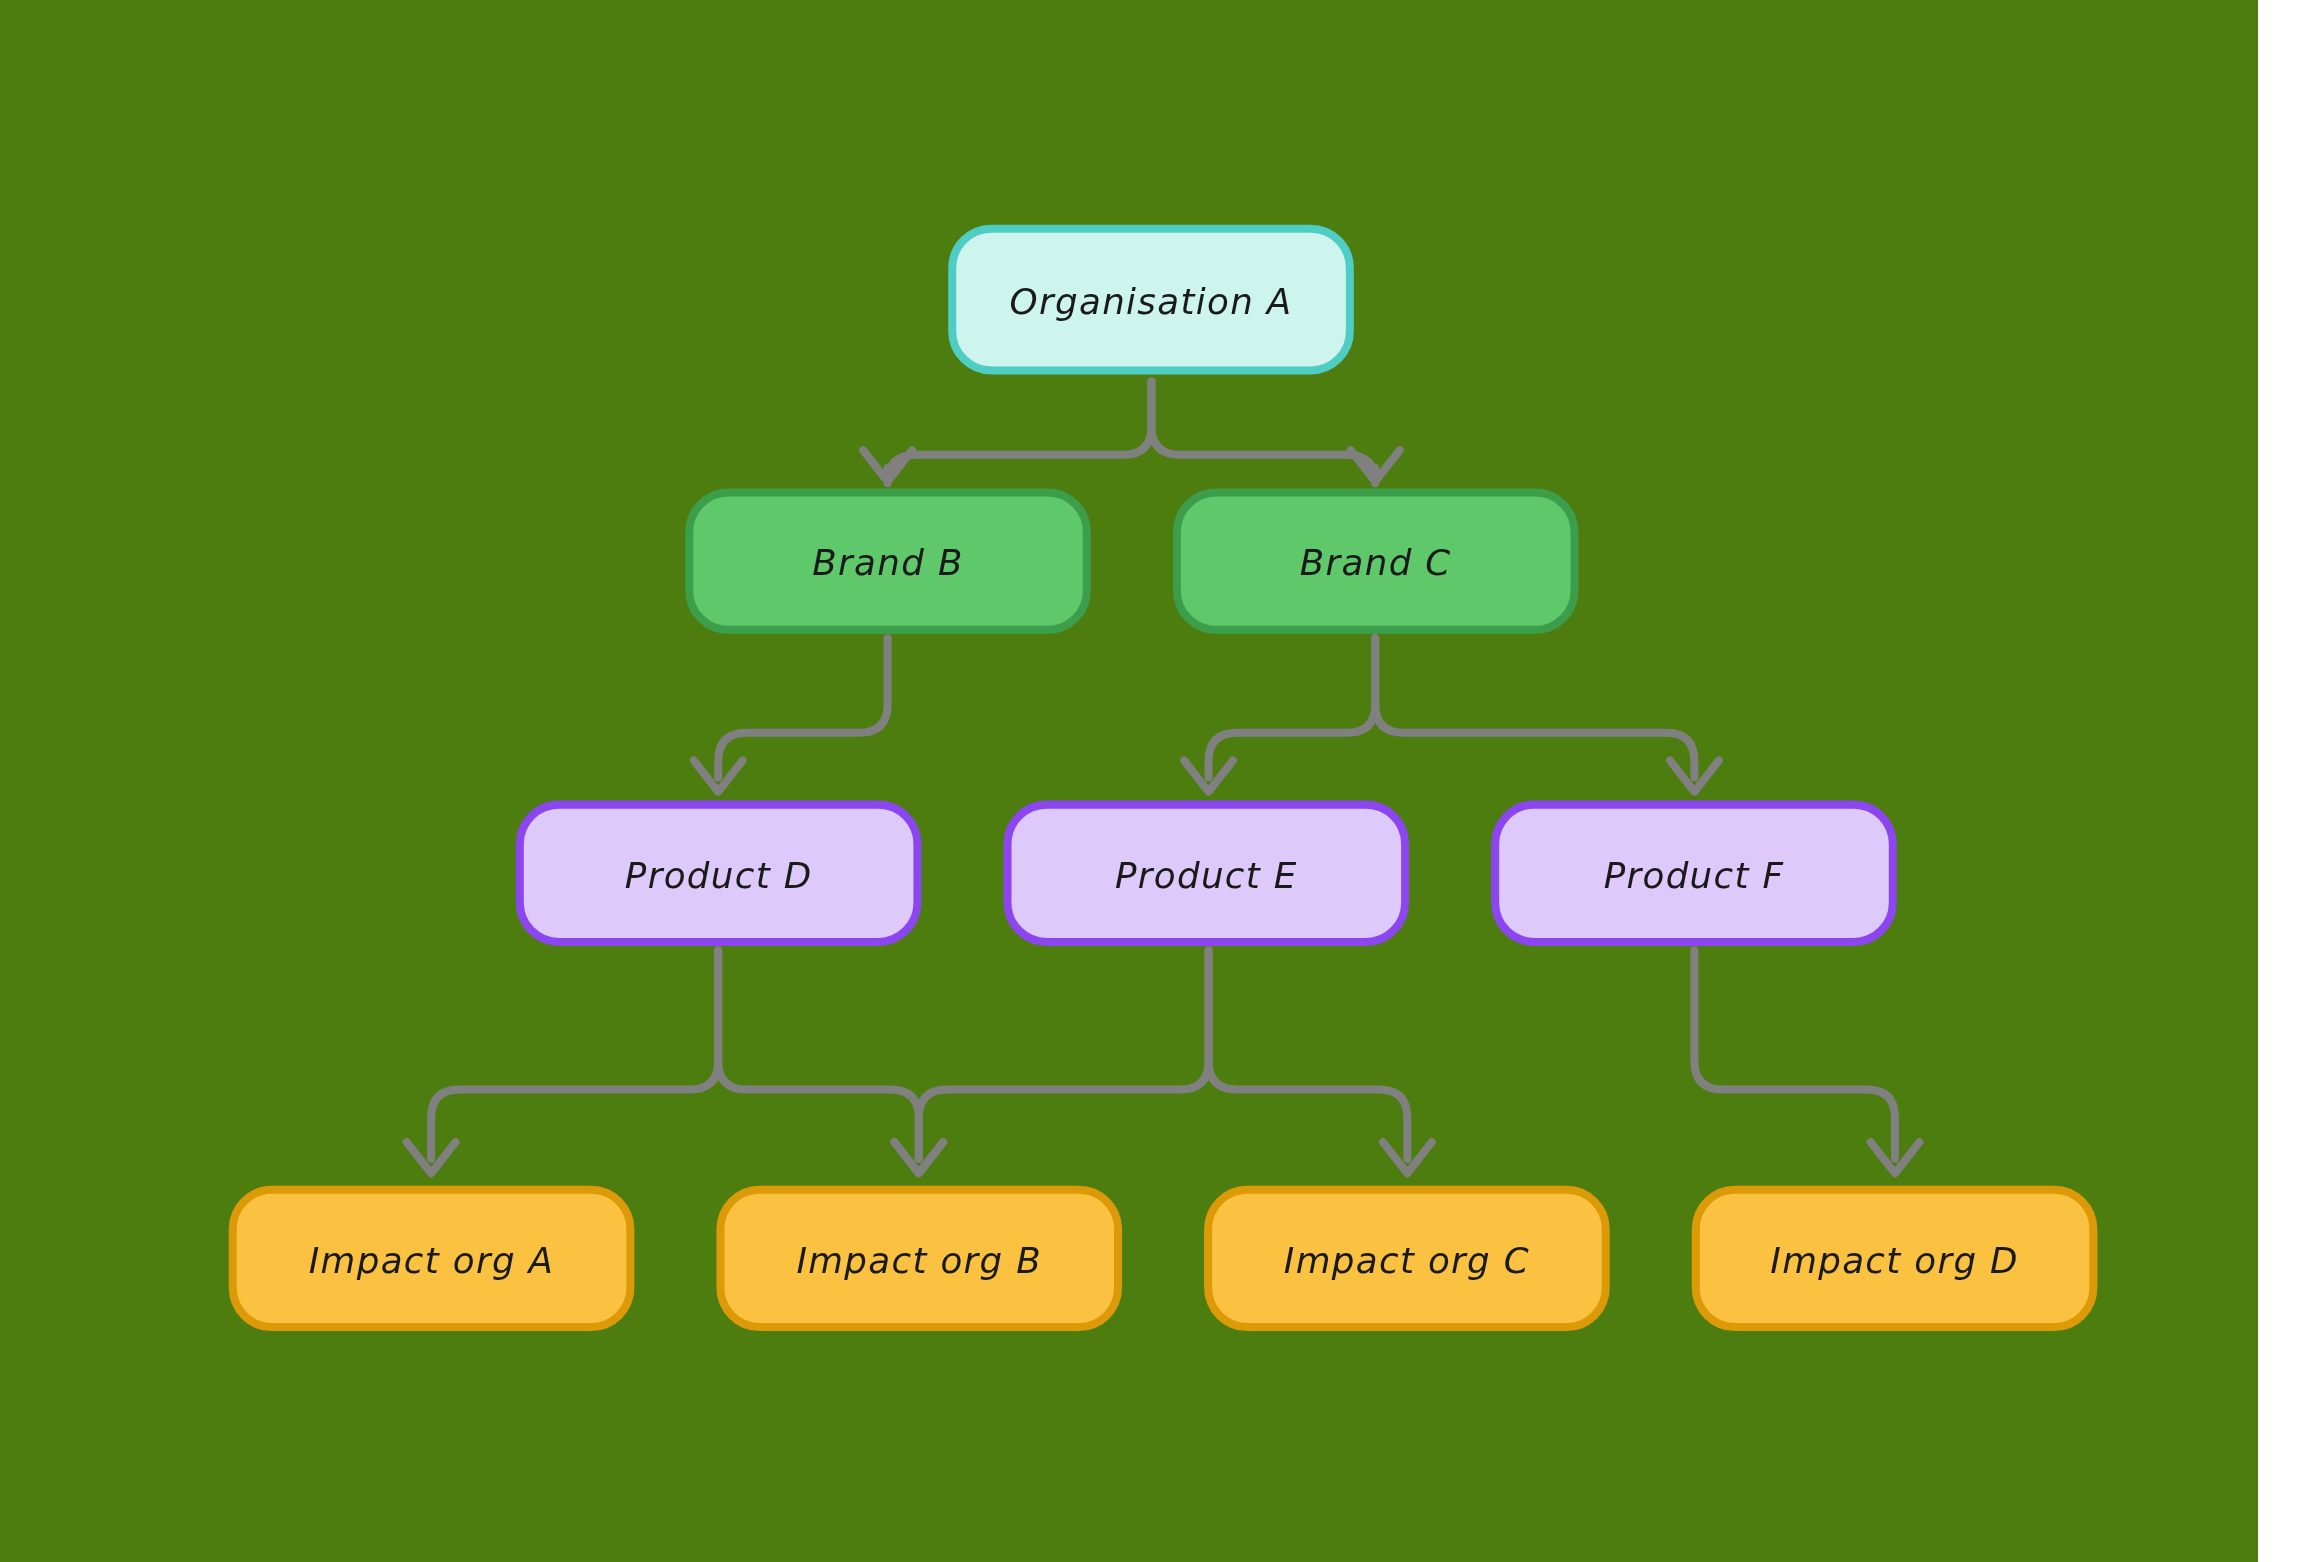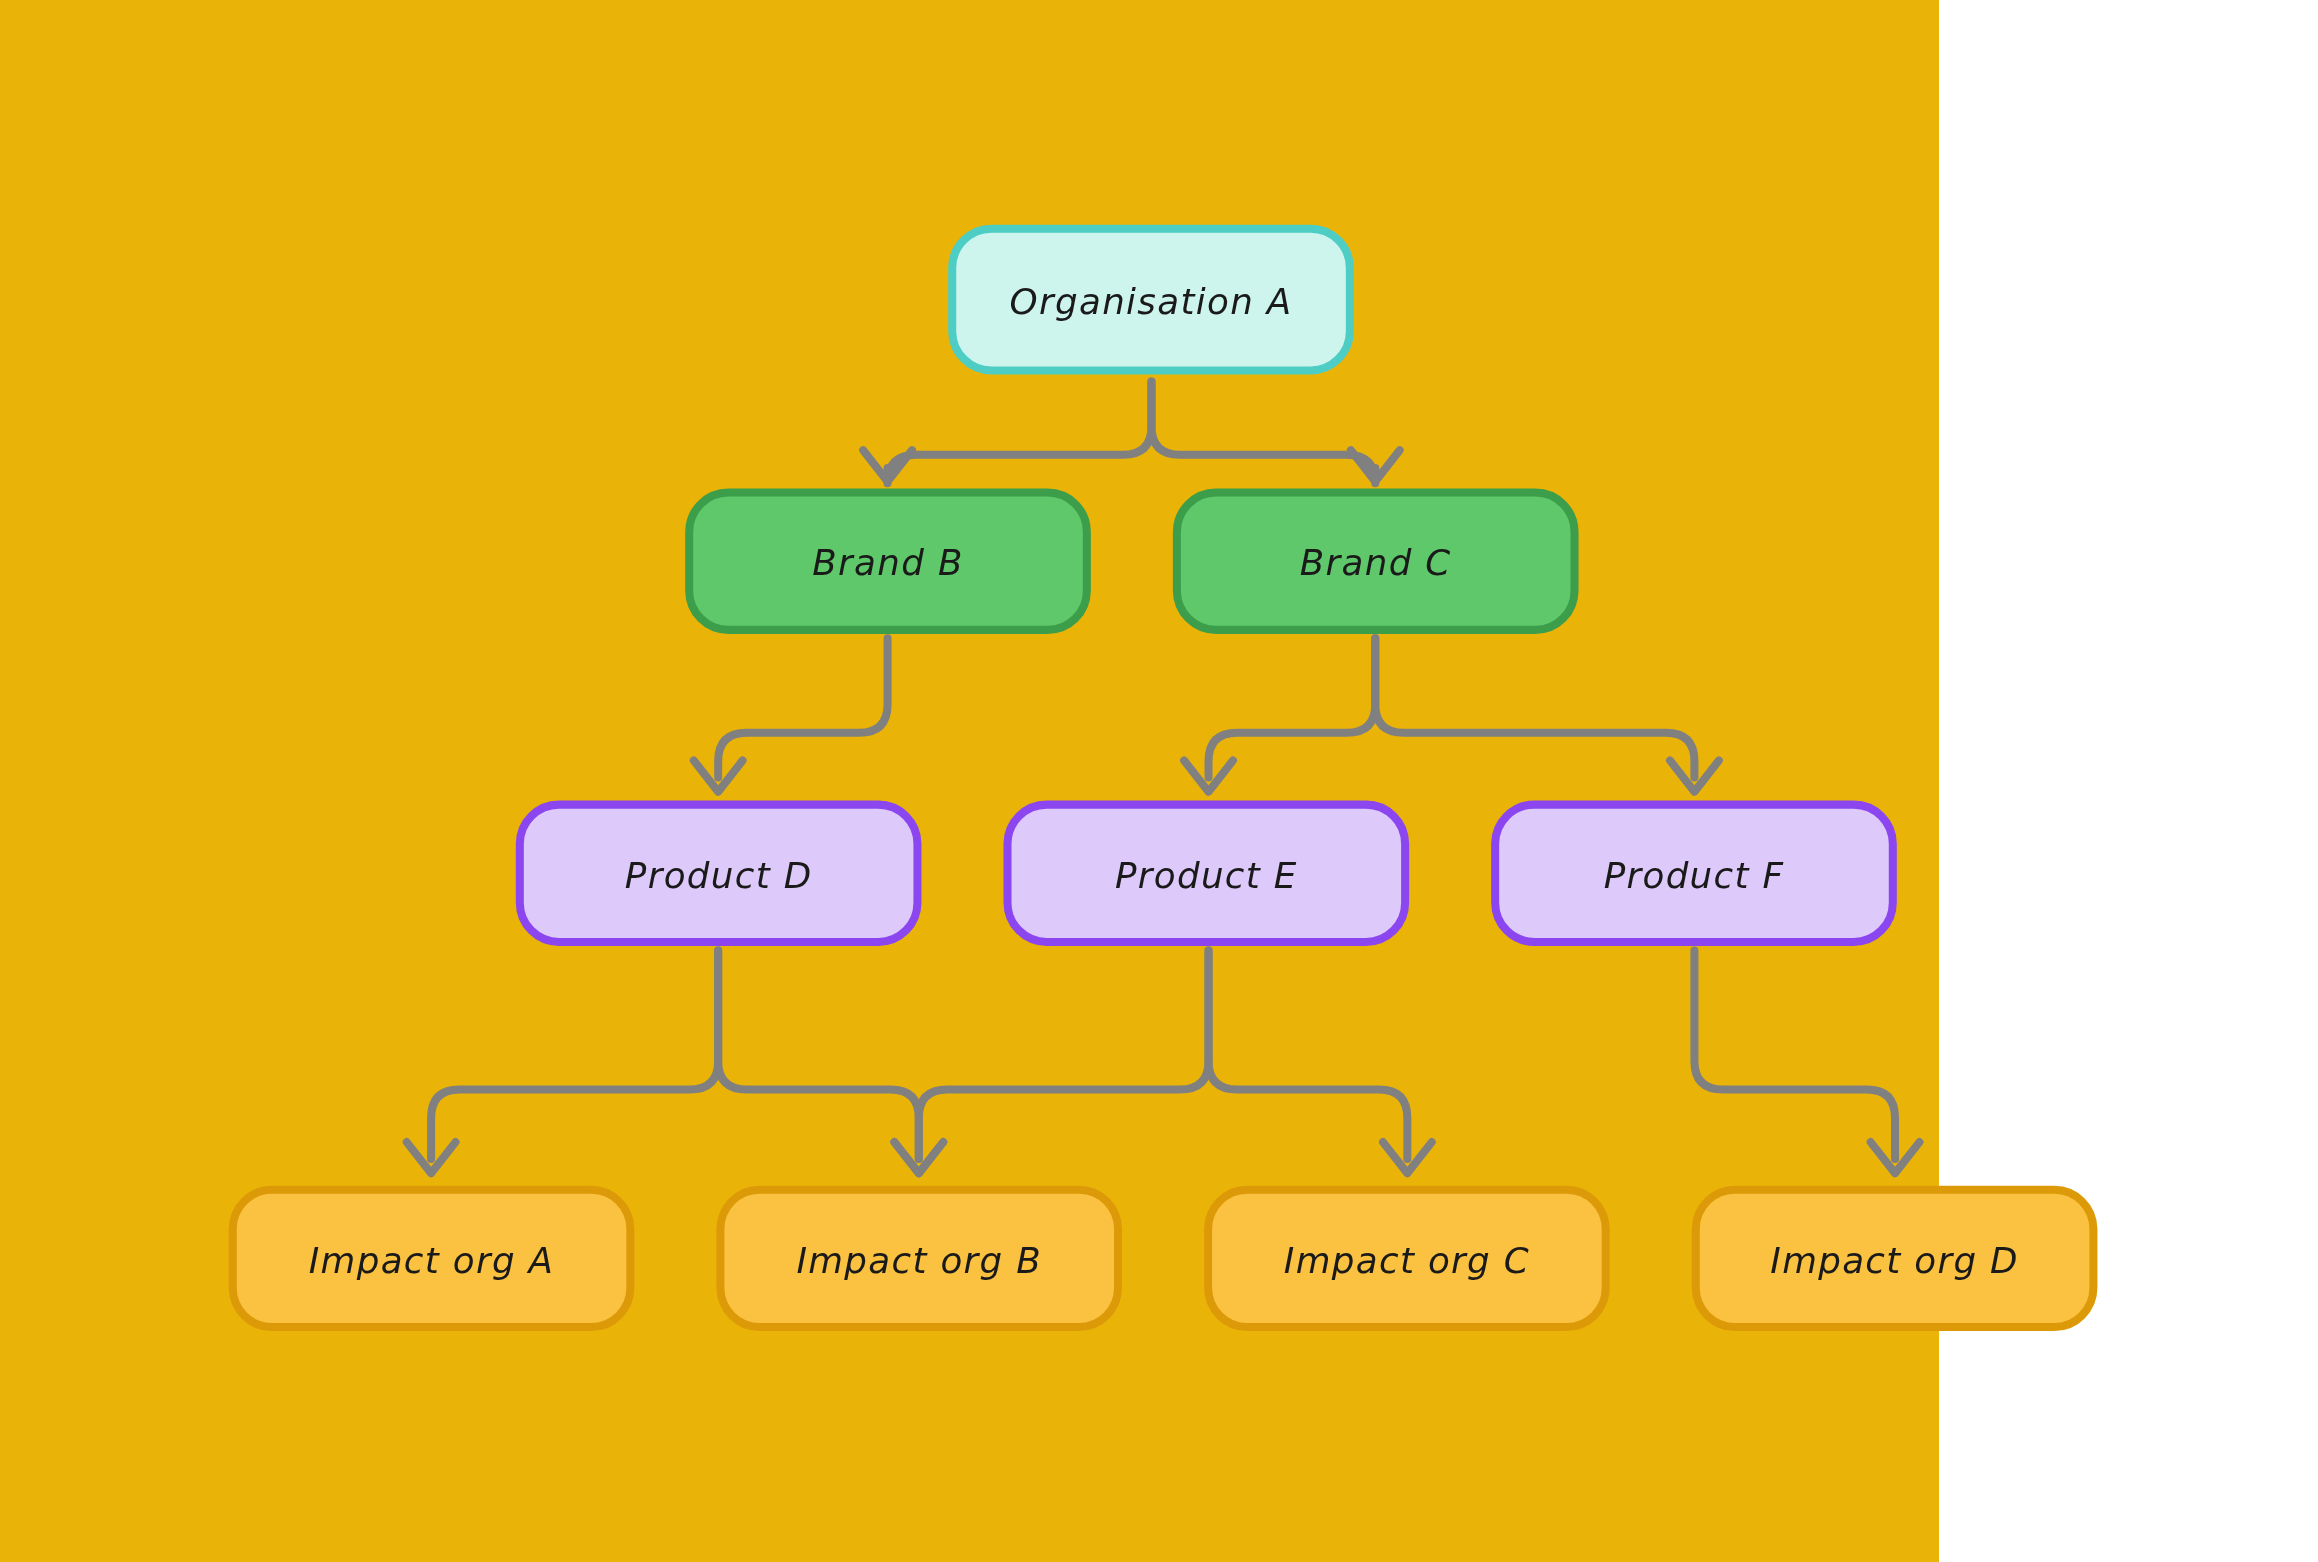--- a/index.html
+++ b/index.html
@@ -8,23 +8,23 @@
     background: #ffffff;
   }
   body {
     width: 2319px;
     height: 1562px;
     font-family: "DejaVu Sans", sans-serif;
     overflow: hidden;
   }
   #diagram-root {
     position: relative;
-    width: 1939px;
+    width: 2258px;
     height: 1562px;
-    background: #eab308;
+    background: #4d7c0f;
   }
   #diagram-svg {
     position: absolute;
     top: 0;
     left: 0;
     width: 2319px;
     height: 1562px;
     display: block;
   }
   .node-label {

